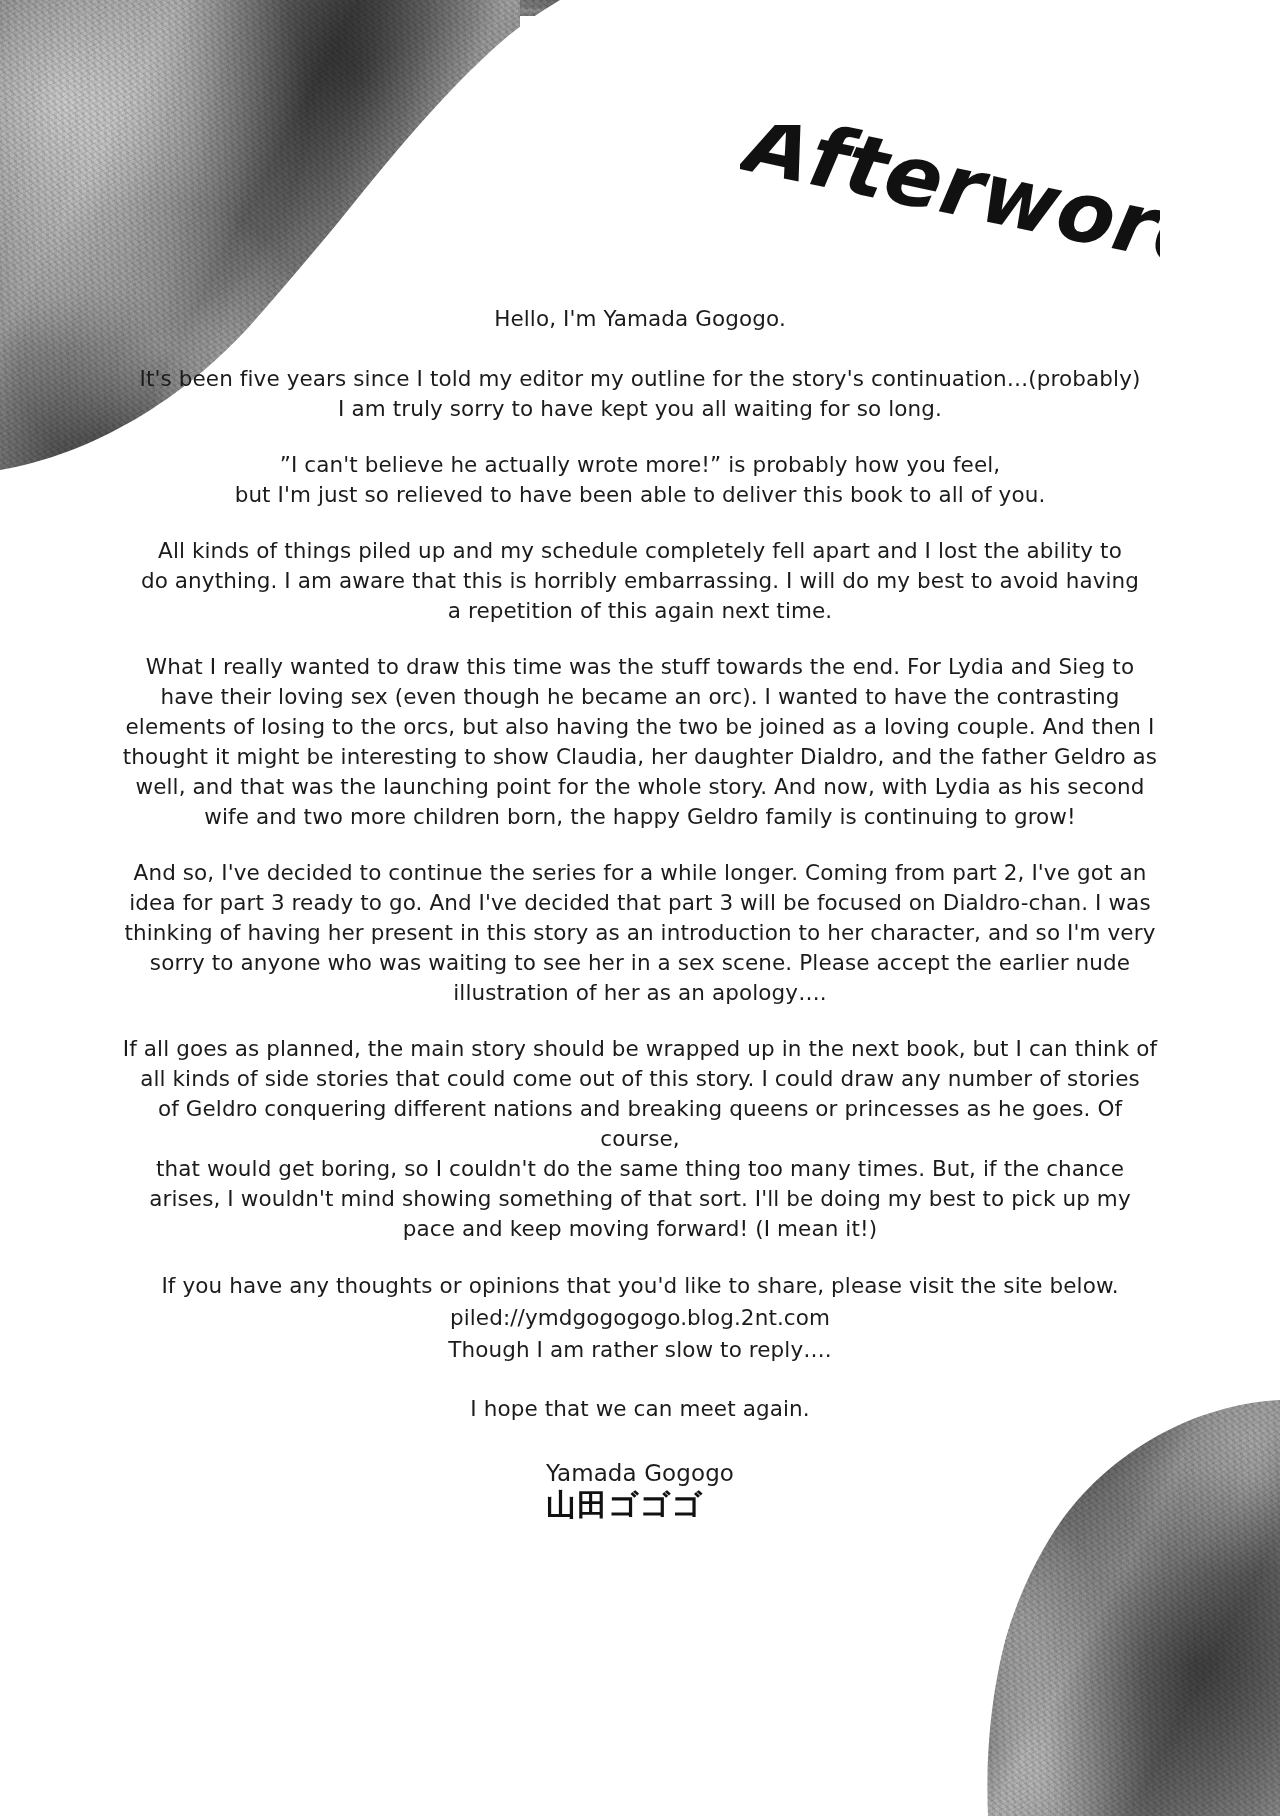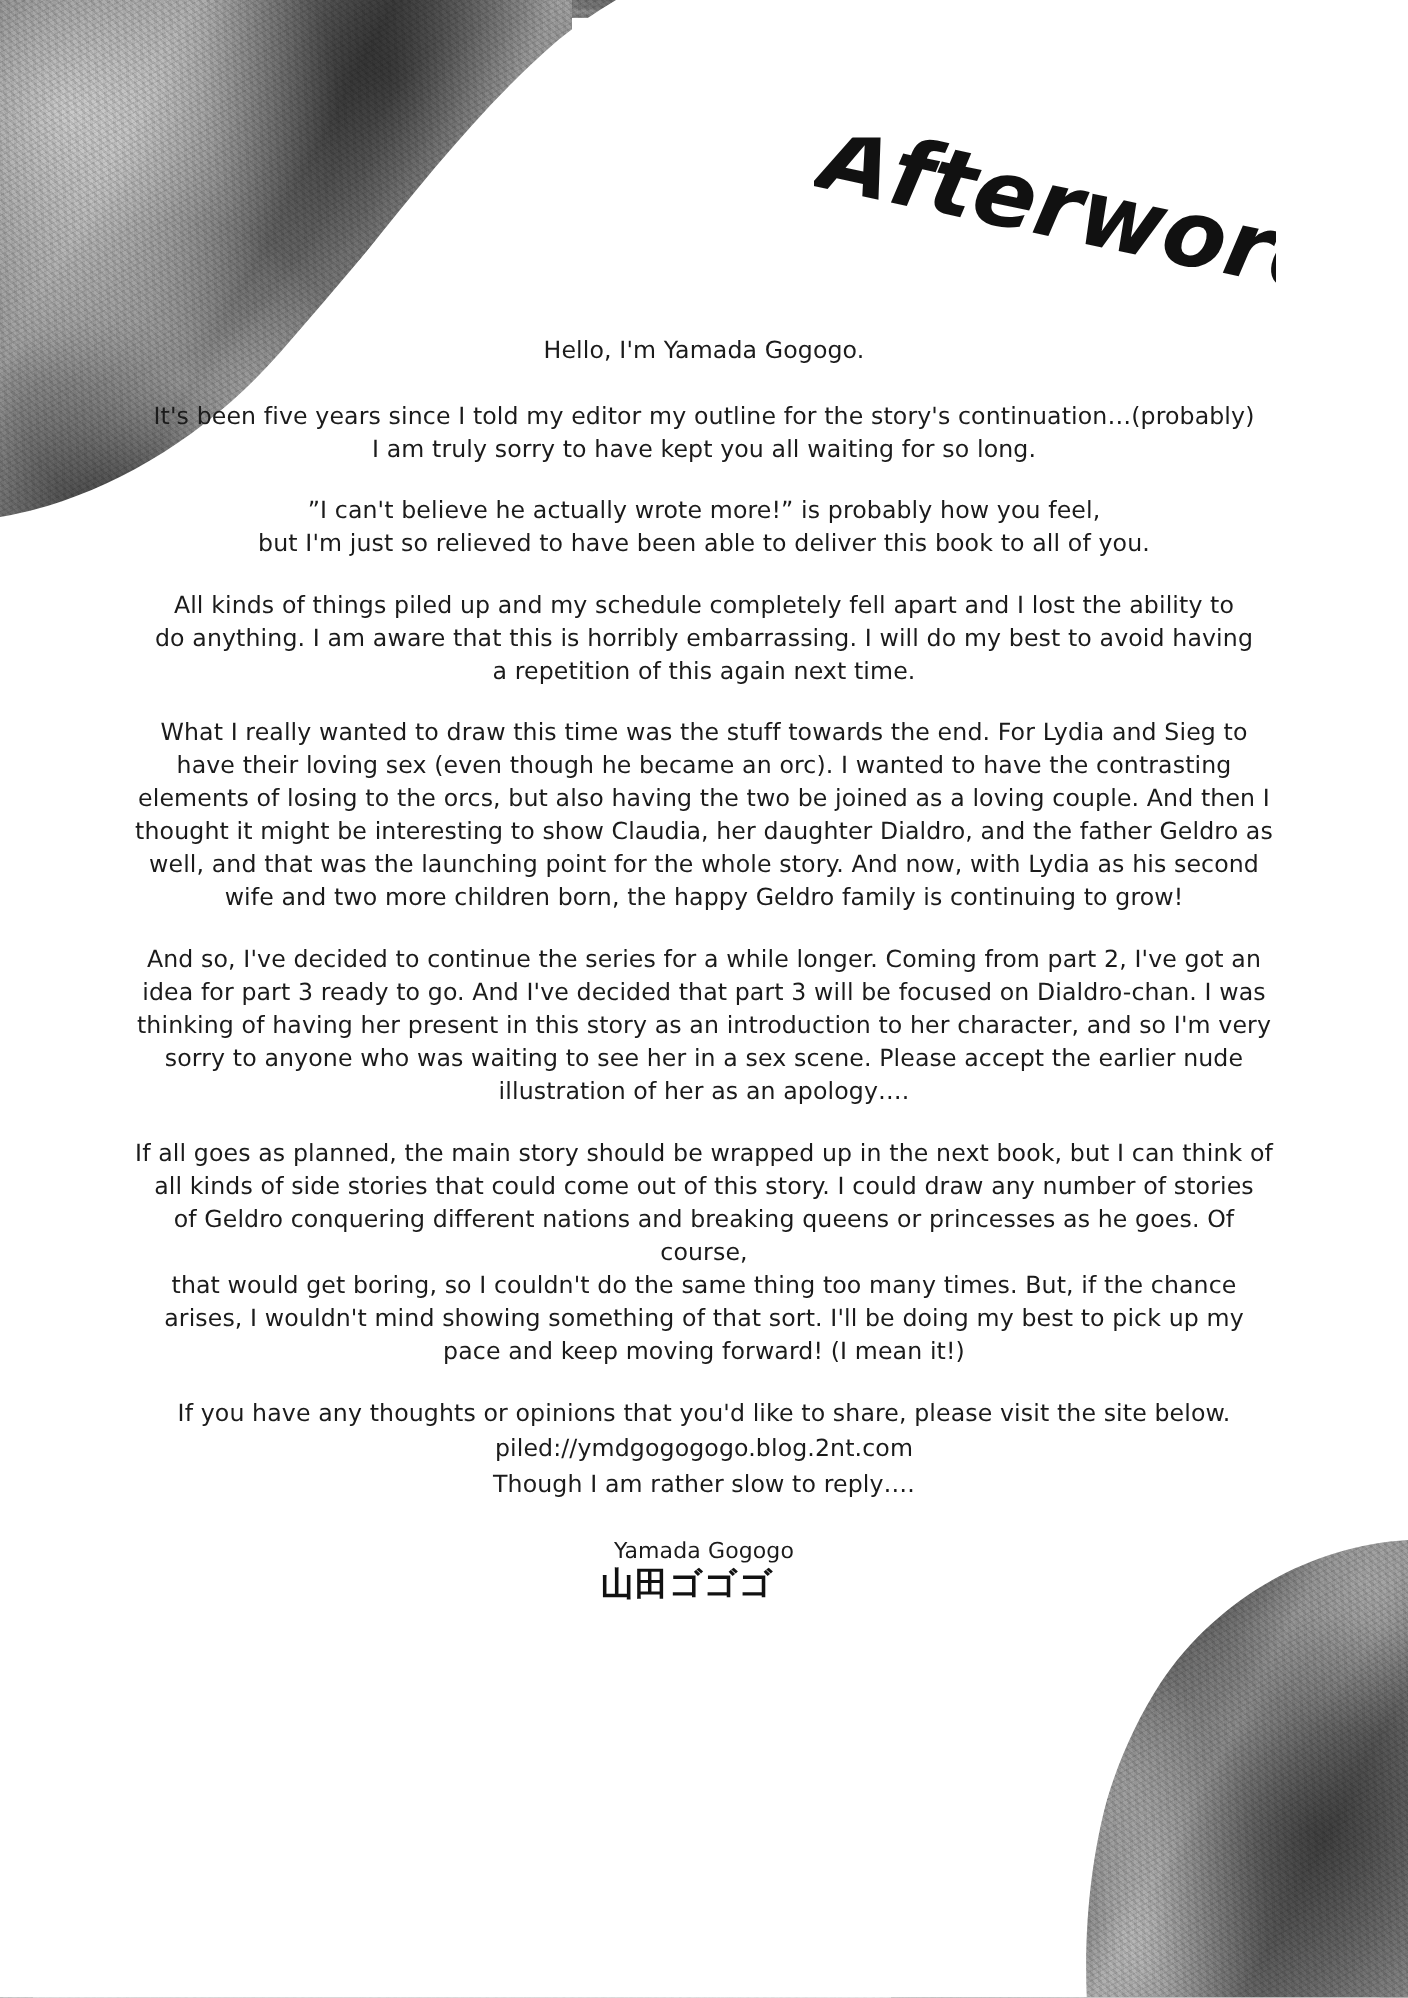--- a/index.html
+++ b/index.html
@@ -123,21 +123,21 @@
   }
   #letter p.greeting { margin-bottom: 30px; }
   #letter p.sitelink { margin-bottom: 28px; line-height: 32px; }
   #letter p.closing { margin-bottom: 34px; }
 
   #signature-block {
     margin-top: 4px;
     text-align: center;
   }
   #sig-name {
-    font-size: 20px;
+    font-size: 23px;
     line-height: 30px;
     color: #1b1b1b;
   }
   #sig-stamp {
     margin-top: 2px;
     font-family: "DejaVu Sans", sans-serif;
     font-weight: bold;
     font-size: 30px;
     letter-spacing: 1px;
     color: #111111;
@@ -226,20 +226,21 @@
 all kinds of side stories that could come out of this story. I could draw any number of stories
 of Geldro conquering different nations and breaking queens or princesses as he goes. Of course,
 that would get boring, so I couldn't do the same thing too many times. But, if the chance
 arises, I wouldn't mind showing something of that sort. I'll be doing my best to pick up my
 pace and keep moving forward! (I mean it!)</p>
 
       <p class="sitelink" style="white-space: pre-line;">If you have any thoughts or opinions that you'd like to share, please visit the site below.
 piled://ymdgogogogo.blog.2nt.com
 Though I am rather slow to reply….</p>
 
+      <p class="closing">I hope that we can meet again.</p>
 
       <div id="signature-block">
         <div id="sig-name">Yamada Gogogo</div>
         <div id="sig-stamp">山田ゴゴゴ゙</div>
       </div>
 
     </div>
   </div>
 </div>
 

